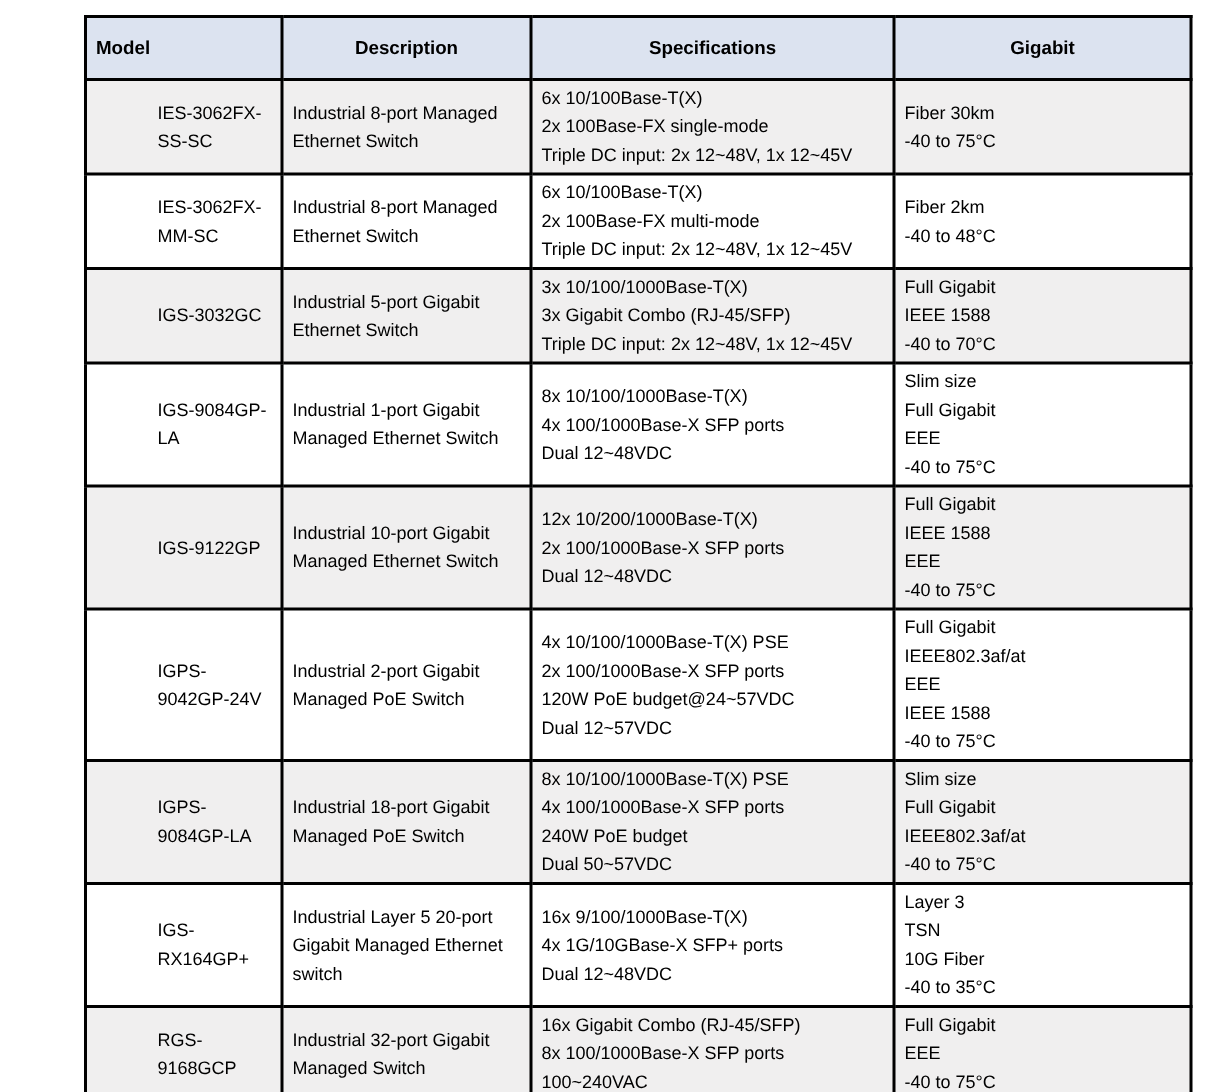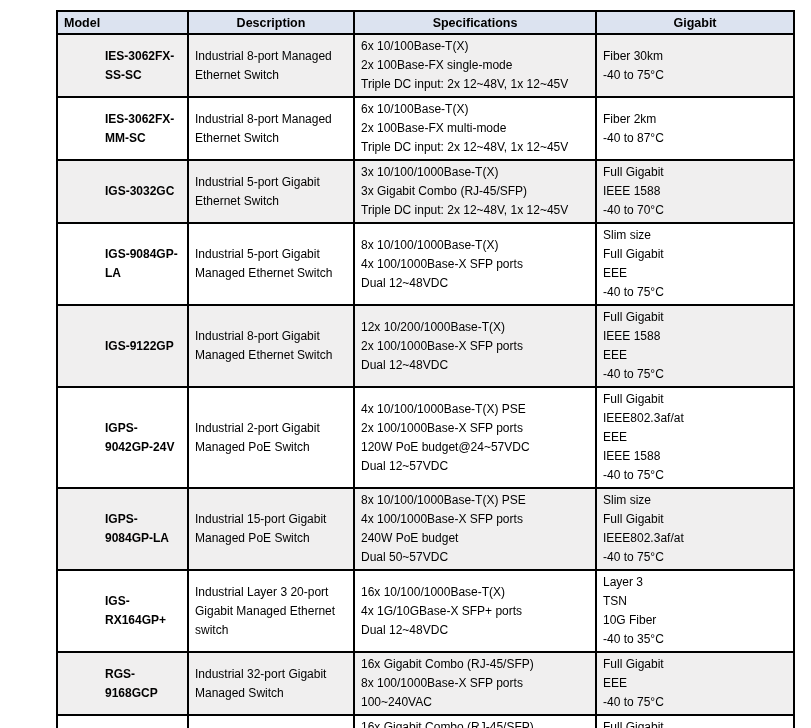--- a/index.html
+++ b/index.html
@@ -39,33 +39,33 @@
   col.c-spec  { width: 242px; }
   col.c-feat  { width: 198px; }
   th, td {
     border: 2px solid var(--border-color);
   }
   th {
     background: var(--header-bg);
     font-size: 12.5px;
     font-weight: bold;
     text-align: center;
-    padding: 3px 6px;
+    padding: 13px 6px;
     height: 23px;
     margin-top: 28px;
   }
   th:first-child { text-align: left; }
   td {
     font-size: 12px;
     line-height: 19px;
     padding: 2px 6px;
     vertical-align: middle;
     background: #ffffff;
   }
-  td.model-cell { font-weight: bold; padding-left: 47px; }
+  td.model-cell { font-weight: normal; padding-left: 47px; }
   td.multiline  { white-space: pre-line; }
   tr.odd td { background: var(--alt-row-bg); }
 </style>
 </head>
 <body>
 
 <div class="page">
   <div class="table-wrap">
     <table class="product-table">
       <colgroup>
@@ -92,46 +92,46 @@
     <td class="multiline">Fiber 30km
 -40 to 75°C</td>
   </tr>
           <tr class="even">
     <td class="model-cell">IES-3062FX-MM-SC</td>
     <td class="desc-cell">Industrial 8-port Managed Ethernet Switch</td>
     <td class="multiline">6x 10/100Base-T(X)
 2x 100Base-FX multi-mode
 Triple DC input: 2x 12~48V, 1x 12~45V</td>
     <td class="multiline">Fiber 2km
--40 to 87°C</td>
+-40 to 48°C</td>
   </tr>
           <tr class="odd">
     <td class="model-cell">IGS-3032GC</td>
     <td class="desc-cell">Industrial 5-port Gigabit Ethernet Switch</td>
     <td class="multiline">3x 10/100/1000Base-T(X)
 3x Gigabit Combo (RJ-45/SFP)
 Triple DC input: 2x 12~48V, 1x 12~45V</td>
     <td class="multiline">Full Gigabit
 IEEE 1588
 -40 to 70°C</td>
   </tr>
           <tr class="even">
     <td class="model-cell">IGS-9084GP-LA</td>
-    <td class="desc-cell">Industrial 5-port Gigabit Managed Ethernet Switch</td>
+    <td class="desc-cell">Industrial 1-port Gigabit Managed Ethernet Switch</td>
     <td class="multiline">8x 10/100/1000Base-T(X)
 4x 100/1000Base-X SFP ports
 Dual 12~48VDC</td>
     <td class="multiline">Slim size
 Full Gigabit
 EEE
 -40 to 75°C</td>
   </tr>
           <tr class="odd">
     <td class="model-cell">IGS-9122GP</td>
-    <td class="desc-cell">Industrial 8-port Gigabit Managed Ethernet Switch</td>
+    <td class="desc-cell">Industrial 10-port Gigabit Managed Ethernet Switch</td>
     <td class="multiline">12x 10/200/1000Base-T(X)
 2x 100/1000Base-X SFP ports
 Dual 12~48VDC</td>
     <td class="multiline">Full Gigabit
 IEEE 1588
 EEE
 -40 to 75°C</td>
   </tr>
           <tr class="even">
     <td class="model-cell">IGPS-9042GP-24V</td>
@@ -141,34 +141,34 @@
 120W PoE budget@24~57VDC
 Dual 12~57VDC</td>
     <td class="multiline">Full Gigabit
 IEEE802.3af/at
 EEE
 IEEE 1588
 -40 to 75°C</td>
   </tr>
           <tr class="odd">
     <td class="model-cell">IGPS-9084GP-LA</td>
-    <td class="desc-cell">Industrial 15-port Gigabit Managed PoE Switch</td>
+    <td class="desc-cell">Industrial 18-port Gigabit Managed PoE Switch</td>
     <td class="multiline">8x 10/100/1000Base-T(X) PSE
 4x 100/1000Base-X SFP ports
 240W PoE budget
 Dual 50~57VDC</td>
     <td class="multiline">Slim size
 Full Gigabit
 IEEE802.3af/at
 -40 to 75°C</td>
   </tr>
           <tr class="even">
     <td class="model-cell">IGS-RX164GP+</td>
-    <td class="desc-cell">Industrial Layer 3 20-port Gigabit Managed Ethernet switch</td>
-    <td class="multiline">16x 10/100/1000Base-T(X)
+    <td class="desc-cell">Industrial Layer 5 20-port Gigabit Managed Ethernet switch</td>
+    <td class="multiline">16x 9/100/1000Base-T(X)
 4x 1G/10GBase-X SFP+ ports
 Dual 12~48VDC</td>
     <td class="multiline">Layer 3
 TSN
 10G Fiber
 -40 to 35°C</td>
   </tr>
           <tr class="odd">
     <td class="model-cell">RGS-9168GCP</td>
     <td class="desc-cell">Industrial 32-port Gigabit Managed Switch</td>

